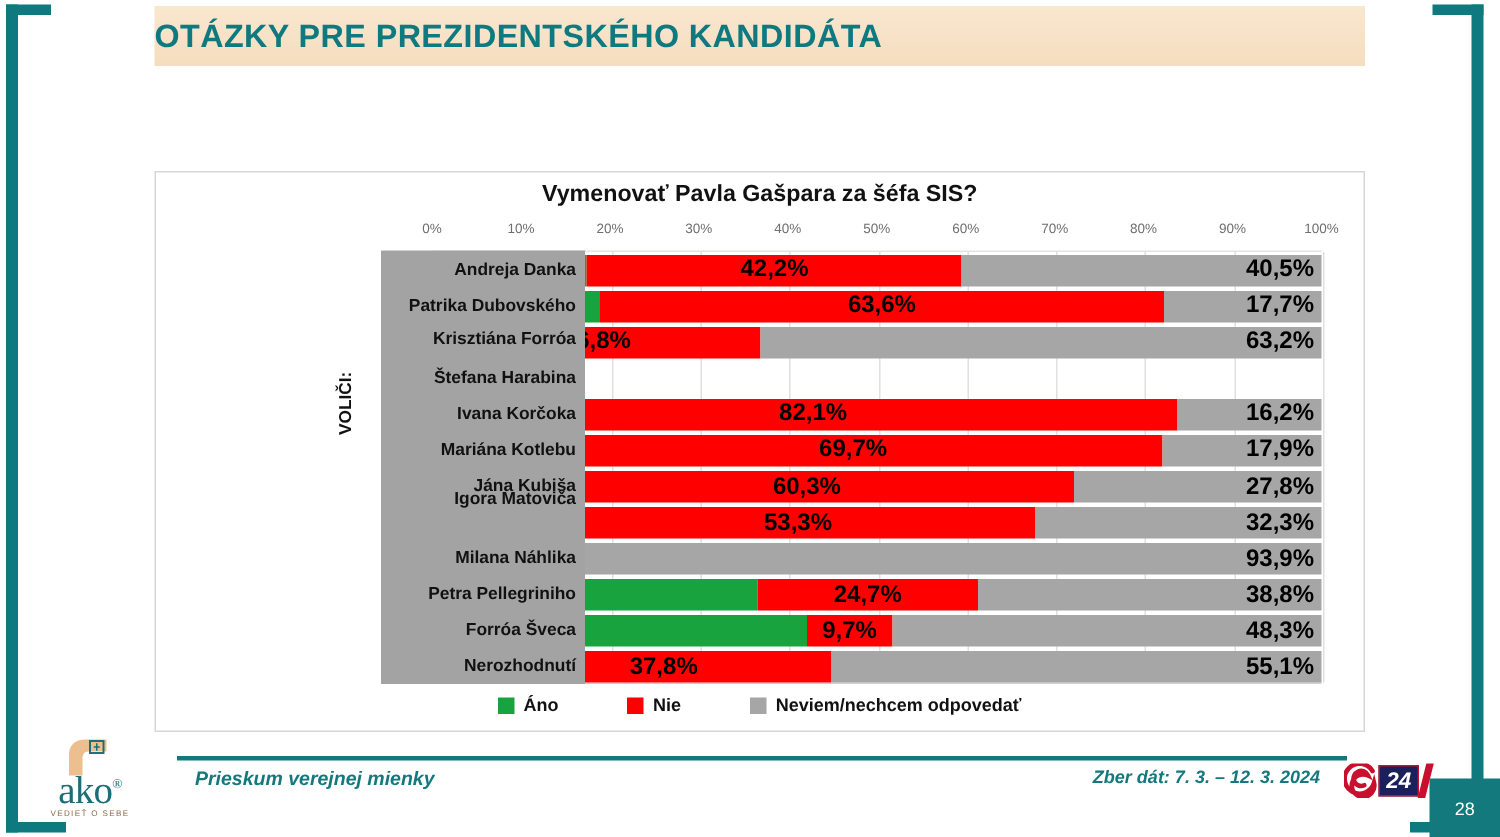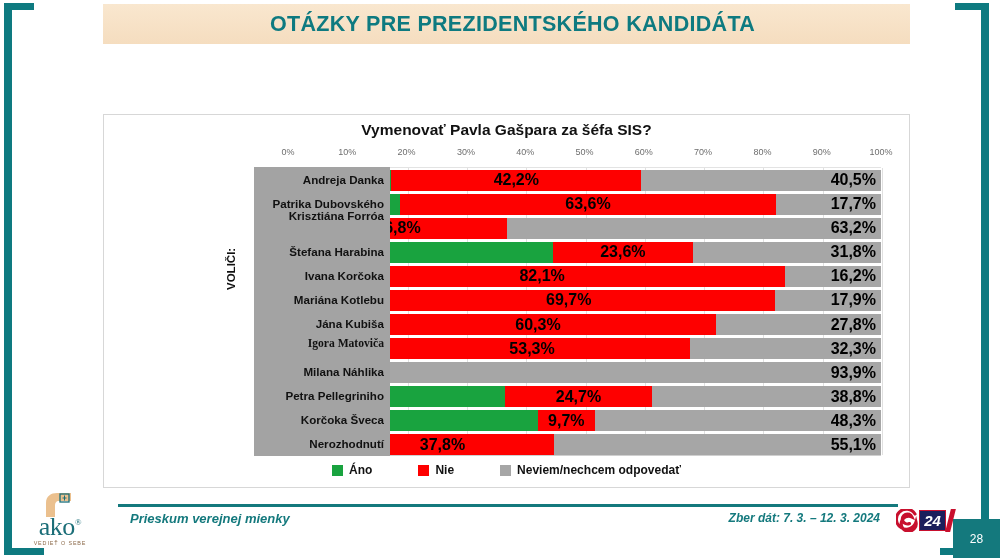--- a/index.html
+++ b/index.html
@@ -45,21 +45,21 @@
     position: absolute; left: 940px; top: 548px;
     width: 49px; height: 7px; background: #0E7A80;
   }
 
   
   .title-banner {
     position: absolute;
     left: 103px; top: 4px;
     width: 807px; height: 40px;
     background: linear-gradient(#F9E7CF, #F5DDBF);
-    display: flex; align-items: center; justify-content: center; padding-left: 12px;
+    display: flex; align-items: center; justify-content: flex-start;
   }
   .title-banner .t {
     color: #0E7A80;
     font-size: 21.5px;
     font-weight: bold;
     letter-spacing: .3px;
   }
 
   
   .q-banner {
@@ -381,31 +381,20 @@
           </div>
           <div class="row" style="top: 49.7083px;">
             <div class="seg seg-nie" style="width: 218.224px;">
               <span class="seg-label">36,8%</span>
             </div>
             <div class="seg seg-nev" style="width: 374.776px;">
               <span class="seg-label">63,2%</span>
             </div>
             <span class="seg-label" style="position: absolute; left: 3px; top: 0px; width: auto; height: 21px; display: flex; align-items: center;">0,0%</span>
           </div>
-          <div class="row" style="top: 73.7917px;">
-            <div class="seg seg-ano" style="width: 264.478px;">
-              <span class="seg-label">44,6%</span>
-            </div>
-            <div class="seg seg-nie" style="width: 139.948px;">
-              <span class="seg-label">23,6%</span>
-            </div>
-            <div class="seg seg-nev" style="width: 188.574px;">
-              <span class="seg-label">31,8%</span>
-            </div>
-          </div>
           <div class="row" style="top: 97.875px;">
             <div class="seg seg-ano" style="width: 10.081px;">
               <span class="seg-label">1,7%</span>
             </div>
             <div class="seg seg-nie" style="width: 486.853px;">
               <span class="seg-label">82,1%</span>
             </div>
             <div class="seg seg-nev" style="width: 96.066px;">
               <span class="seg-label">16,2%</span>
             </div>
@@ -484,29 +473,29 @@
             <div class="seg seg-nev" style="width: 326.743px;">
               <span class="seg-label">55,1%</span>
             </div>
           </div>
         </div>
     </div>
 
     <div class="cats" id="cats">
         <div class="cat" style="top: 1.54167px;">Andreja Danka</div>
         <div class="cat" style="top: 25.625px;">Patrika Dubovského</div>
-        <div class="cat" style="top: 38px;">Krisztiána Forróa</div>
+        <div class="cat" style="top: 48px;">Krisztiána Forróa</div>
         <div class="cat" style="top: 73.7917px;">Štefana Harabina</div>
         <div class="cat" style="top: 97.875px;">Ivana Korčoka</div>
         <div class="cat" style="top: 121.958px;">Mariána Kotlebu</div>
         <div class="cat" style="top: 146.042px;">Jána Kubiša</div>
-        <div class="cat" style="top: 166px; font-family: Liberation Serif, serif;">Igora Matoviča</div>
+        <div class="cat" style="top: 155px;">Igora Matoviča</div>
         <div class="cat" style="top: 194.208px;">Milana Náhlika</div>
         <div class="cat" style="top: 218.292px;">Petra Pellegriniho</div>
-        <div class="cat" style="top: 242.375px;">Korčoka Šveca</div>
+        <div class="cat" style="top: 242.375px;">Forróa Šveca</div>
         <div class="cat" style="top: 266.458px;">Nerozhodnutí</div>
       </div>
 
     <div class="vaxis-title">VOLIČI:</div>
 
     <div class="legend" id="legend">
         <div class="legend-item">
           <span class="legend-swatch" style="background: rgb(25, 163, 63);"></span>
           <span class="legend-text">Áno</span>
         </div>

